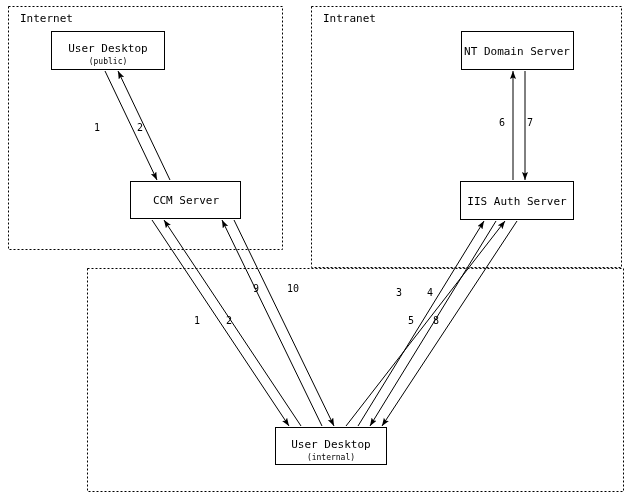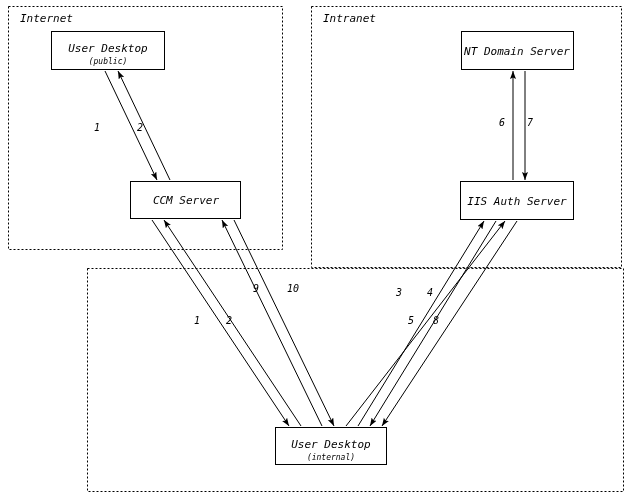--- a/index.html
+++ b/index.html
@@ -1,18 +1,18 @@
 <!DOCTYPE html>
 <html><head>
 <meta charset="utf-8">
 <style>
   html,body{margin:0;padding:0;background:#ffffff;}
   body{width:627px;height:497px;overflow:hidden;
        font-family:"DejaVu Sans Mono","Liberation Mono",monospace;}
-  #stage{position:relative;width:581px;height:497px;background:#fff;font-style:italic;}
+  #stage{position:relative;width:581px;height:497px;background:#fff;}
   svg{position:absolute;left:0;top:0;width:627px;height:497px;}
   text{font-family:"DejaVu Sans Mono","Liberation Mono",monospace;fill:#000;}
   .zone-label{font-size:11px;}
   .node-title{font-size:11px;text-anchor:middle;}
   .node-sub{font-size:8px;text-anchor:middle;}
   .flow-label{font-size:10px;text-anchor:middle;}
   .zone-box{fill:none;stroke:#000;stroke-width:1;stroke-dasharray:2,2;}
   .node-box{fill:#ffffff;stroke:#000;stroke-width:1;}
   .edge{fill:none;stroke:#000;stroke-width:1;}
 </style>

